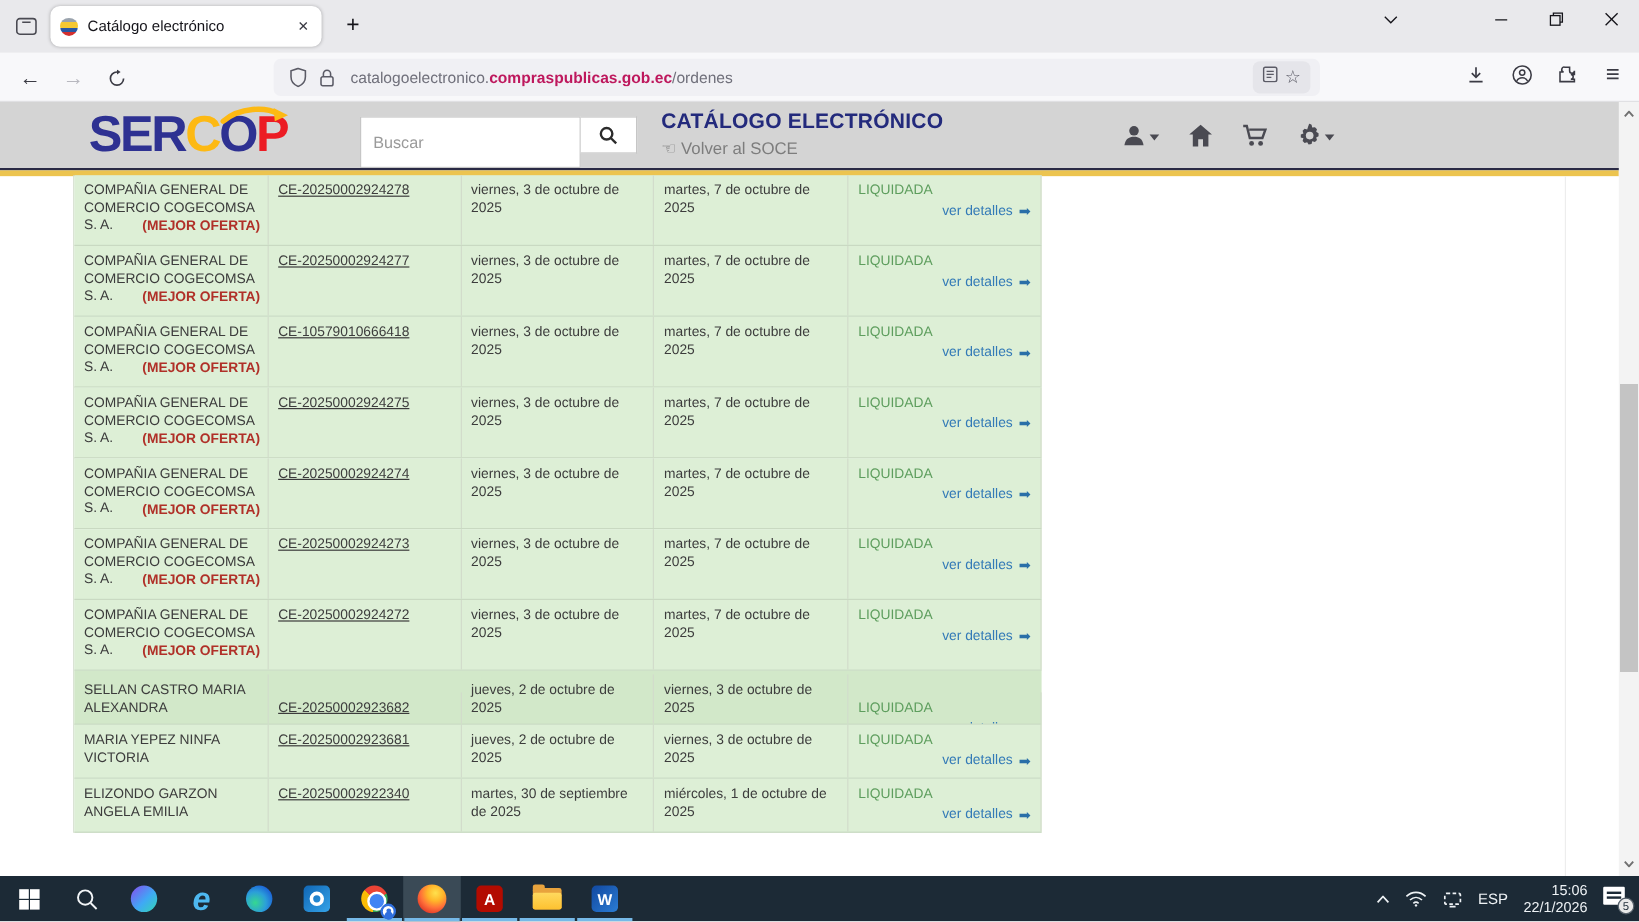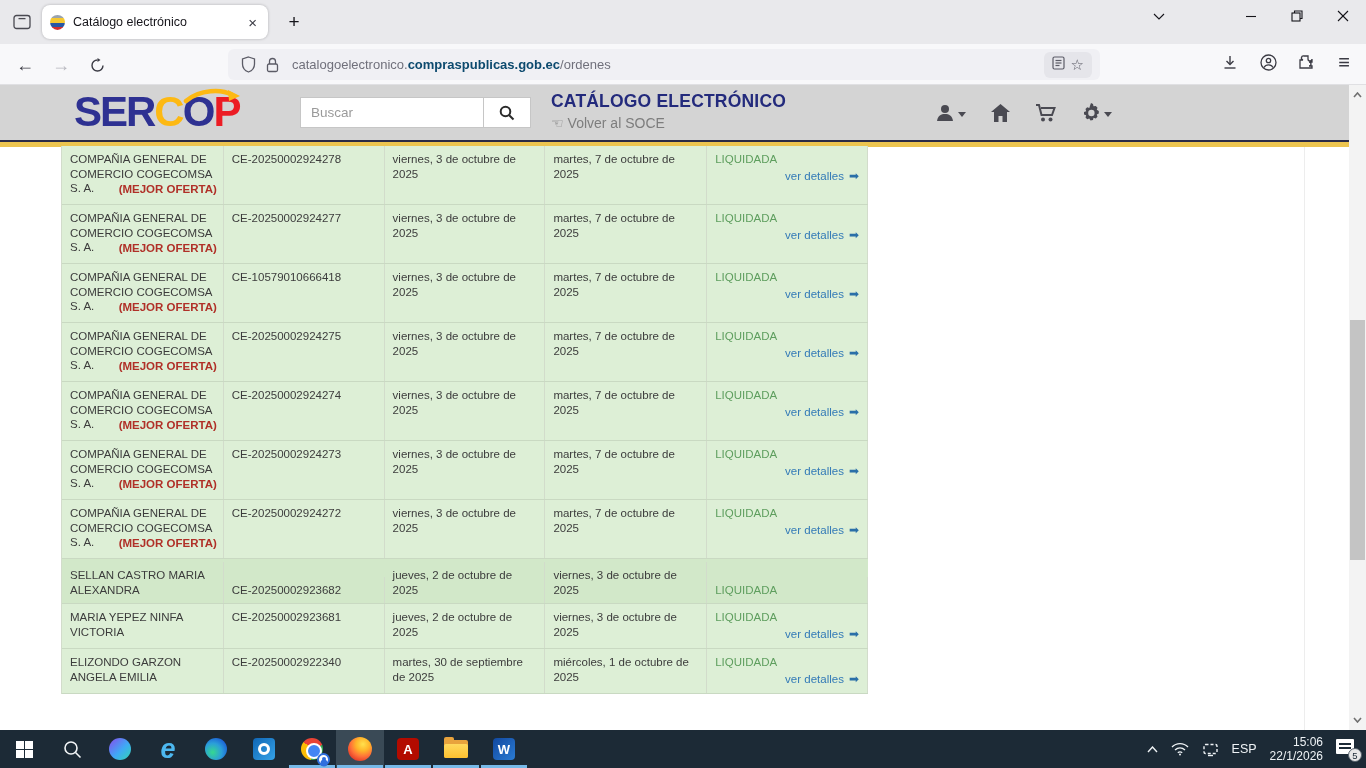--- a/index.html
+++ b/index.html
@@ -25,33 +25,33 @@
 
   
   .navbar { position:absolute; left:0; top:44px; width:1366px; height:41px; background:#f8f8fa; border-bottom:1px solid #e0e0e3; }
   .navbtn { position:absolute; top:6px; width:30px; height:30px; display:flex; align-items:center; justify-content:center;
             font-size:18px; color:#3b3b44; border-radius:4px; }
   .navbtn.disabled { color:#b8b8bf; }
   .urlbar { position:absolute; left:228px; top:5px; width:872px; height:31px; background:#f0f0f4; border-radius:6px;
             display:flex; align-items:center; padding:0 8px; }
   .urlbar .shield, .urlbar .lock { margin:0 5px; display:flex; }
   .url-text { font-size:13px; color:#70707b; margin-left:8px; flex:1 1 auto; white-space:nowrap; overflow:hidden; }
-  .url-text .domain { color:#0c4a6e; font-weight:600; }
+  .url-text .domain { color:#be185d; font-weight:600; }
   .page-actions { display:flex; align-items:center; gap:6px; background:#e5e5ea; border-radius:6px; padding:4px 8px; }
   .nav-right { position:absolute; right:10px; top:6px; display:flex; align-items:center; gap:14px; }
   .nav-right .ic { display:flex; align-items:center; justify-content:center; width:24px; height:24px; }
   .hamburger { font-size:20px; color:#3b3b44; line-height:1; }
 
   
   .site-header { position:absolute; left:0; top:85px; width:1366px; height:55px; background:#d4d4d4; }
   .logo { position:absolute; left:74px; top:2px; font-size:42px; font-weight:800; letter-spacing:-2px; line-height:50px; }
   .logo .l-ser { color:#2e3192; } .logo .l-c { color:#fdb913; } .logo .l-o { color:#2e3192; } .logo .l-p { color:#ec1c24; }
   .logo-swoosh { position:absolute; left:108px; top:1px; }
   .search-wrap { position:absolute; left:300px; top:12px; display:flex; }
-  .search-input { width:184px; height:31px; border:1px solid #c6c6c6; background:#fff; padding:0 10px; font-size:13.5px;
+  .search-input { width:184px; height:43px; border:1px solid #c6c6c6; background:#fff; padding:0 10px; font-size:13.5px;
                   color:#333; outline:none; font-family:"Liberation Sans",sans-serif; }
   .search-input::placeholder { color:#9a9a9a; }
   .search-btn { width:47px; height:31px; border:1px solid #c6c6c6; border-left:none; background:#fff;
                 display:flex; align-items:center; justify-content:center; }
   .cat-title { position:absolute; left:551px; top:6px; font-size:17.5px; font-weight:700; color:#232a7c; letter-spacing:.2px; }
   .soce-line { position:absolute; left:551px; top:30px; font-size:14px; color:#7d7d7d; display:flex; align-items:center; gap:4px; }
   .soce-hand { font-size:14px; color:#7d7d7d; }
   .hdr-icons { position:absolute; left:935px; top:0; height:55px; display:flex; align-items:center; gap:24px; }
   .hdr-ic { display:flex; align-items:center; color:#4a4a52; }
   .caret { width:0; height:0; border-left:4px solid transparent; border-right:4px solid transparent;
@@ -64,21 +64,21 @@
 
   
   .content { position:absolute; left:0; top:147px; width:1349px; height:583px; background:#fff; }
   .content-edge { position:absolute; left:1304px; top:0; width:1px; height:583px; background:#ededed; }
   .orders-table { position:absolute; left:61px; top:-1px; width:807px; border-left:1px solid #d2dccb; }
   .trow { display:flex; height:45px; background:#ddefd6; border-bottom:1px solid #c9d9c2; }
   .trow.tall { height:59px;justify-content:space-between; }
   .trow.hl { background:#d2e8c9;align-items:flex-end; }
   .tcell { border-right:1px solid #d2dccb; padding:6px 8px; font-size:11.5px; line-height:14.5px; color:#3c3c3c;
            position:relative; overflow:hidden; }
-  .c1 { width:162px; } .c2 { width:161px; } .c3 { width:161px; } .c4 { width:162px; } .c5 { width:161px; }
+  .c1 { width:162px; } .c2 { width:161px;text-decoration:underline; } .c3 { width:161px; } .c4 { width:162px; } .c5 { width:161px; }
   .badge { position:absolute; right:6px; top:36px; color:#b03028; font-weight:700; font-size:11.5px; }
   .status { color:#5e9e5e; font-size:11.5px; }
   .vd-line { position:absolute; right:8px; top:23px; display:flex; align-items:center; gap:5px; }
   .vd-link { color:#337ab7; font-size:11.5px; cursor:pointer; }
   .vd-arrow { color:#2a6fa8; font-size:12px; line-height:1; }
 
   
   .page-scrollbar { position:absolute; right:0; top:85px; width:17px; height:645px; background:#f3f3f3; z-index:5; }
   .sb-arrow { position:absolute; left:0; width:17px; height:16px; display:flex; align-items:center; justify-content:center; }
   .sb-arrow svg { stroke:#707070; fill:none; stroke-width:1.6; }

